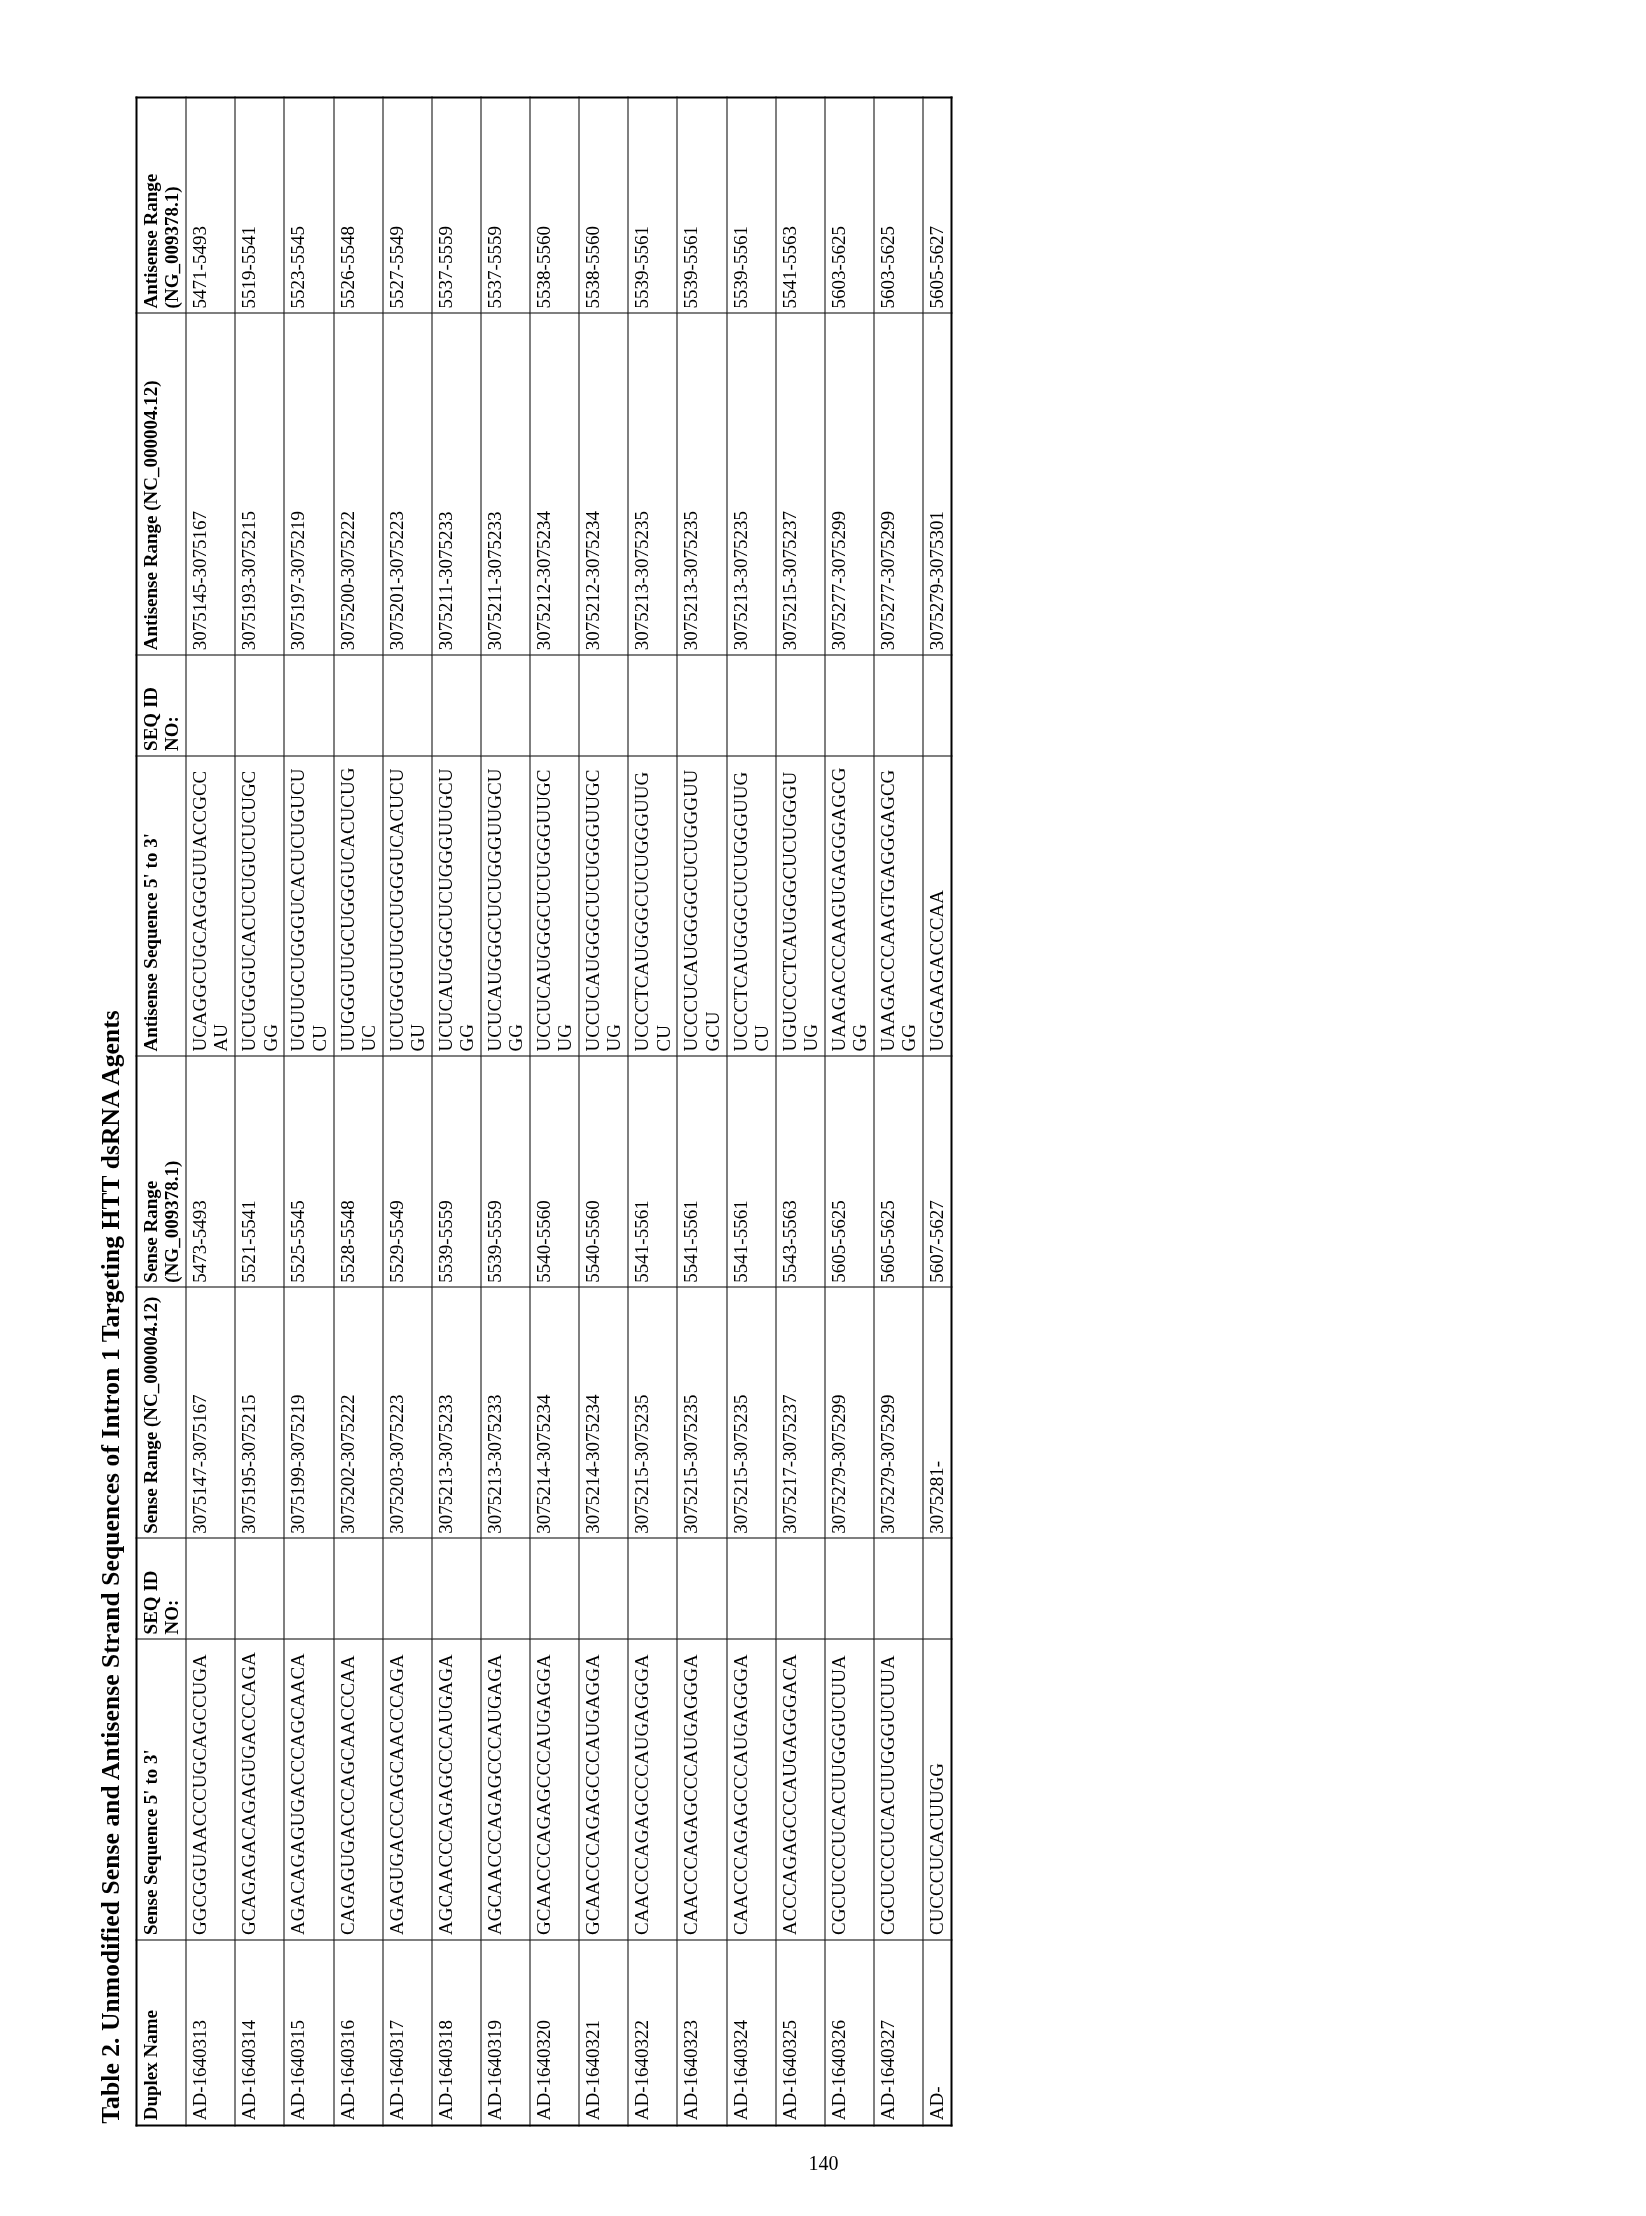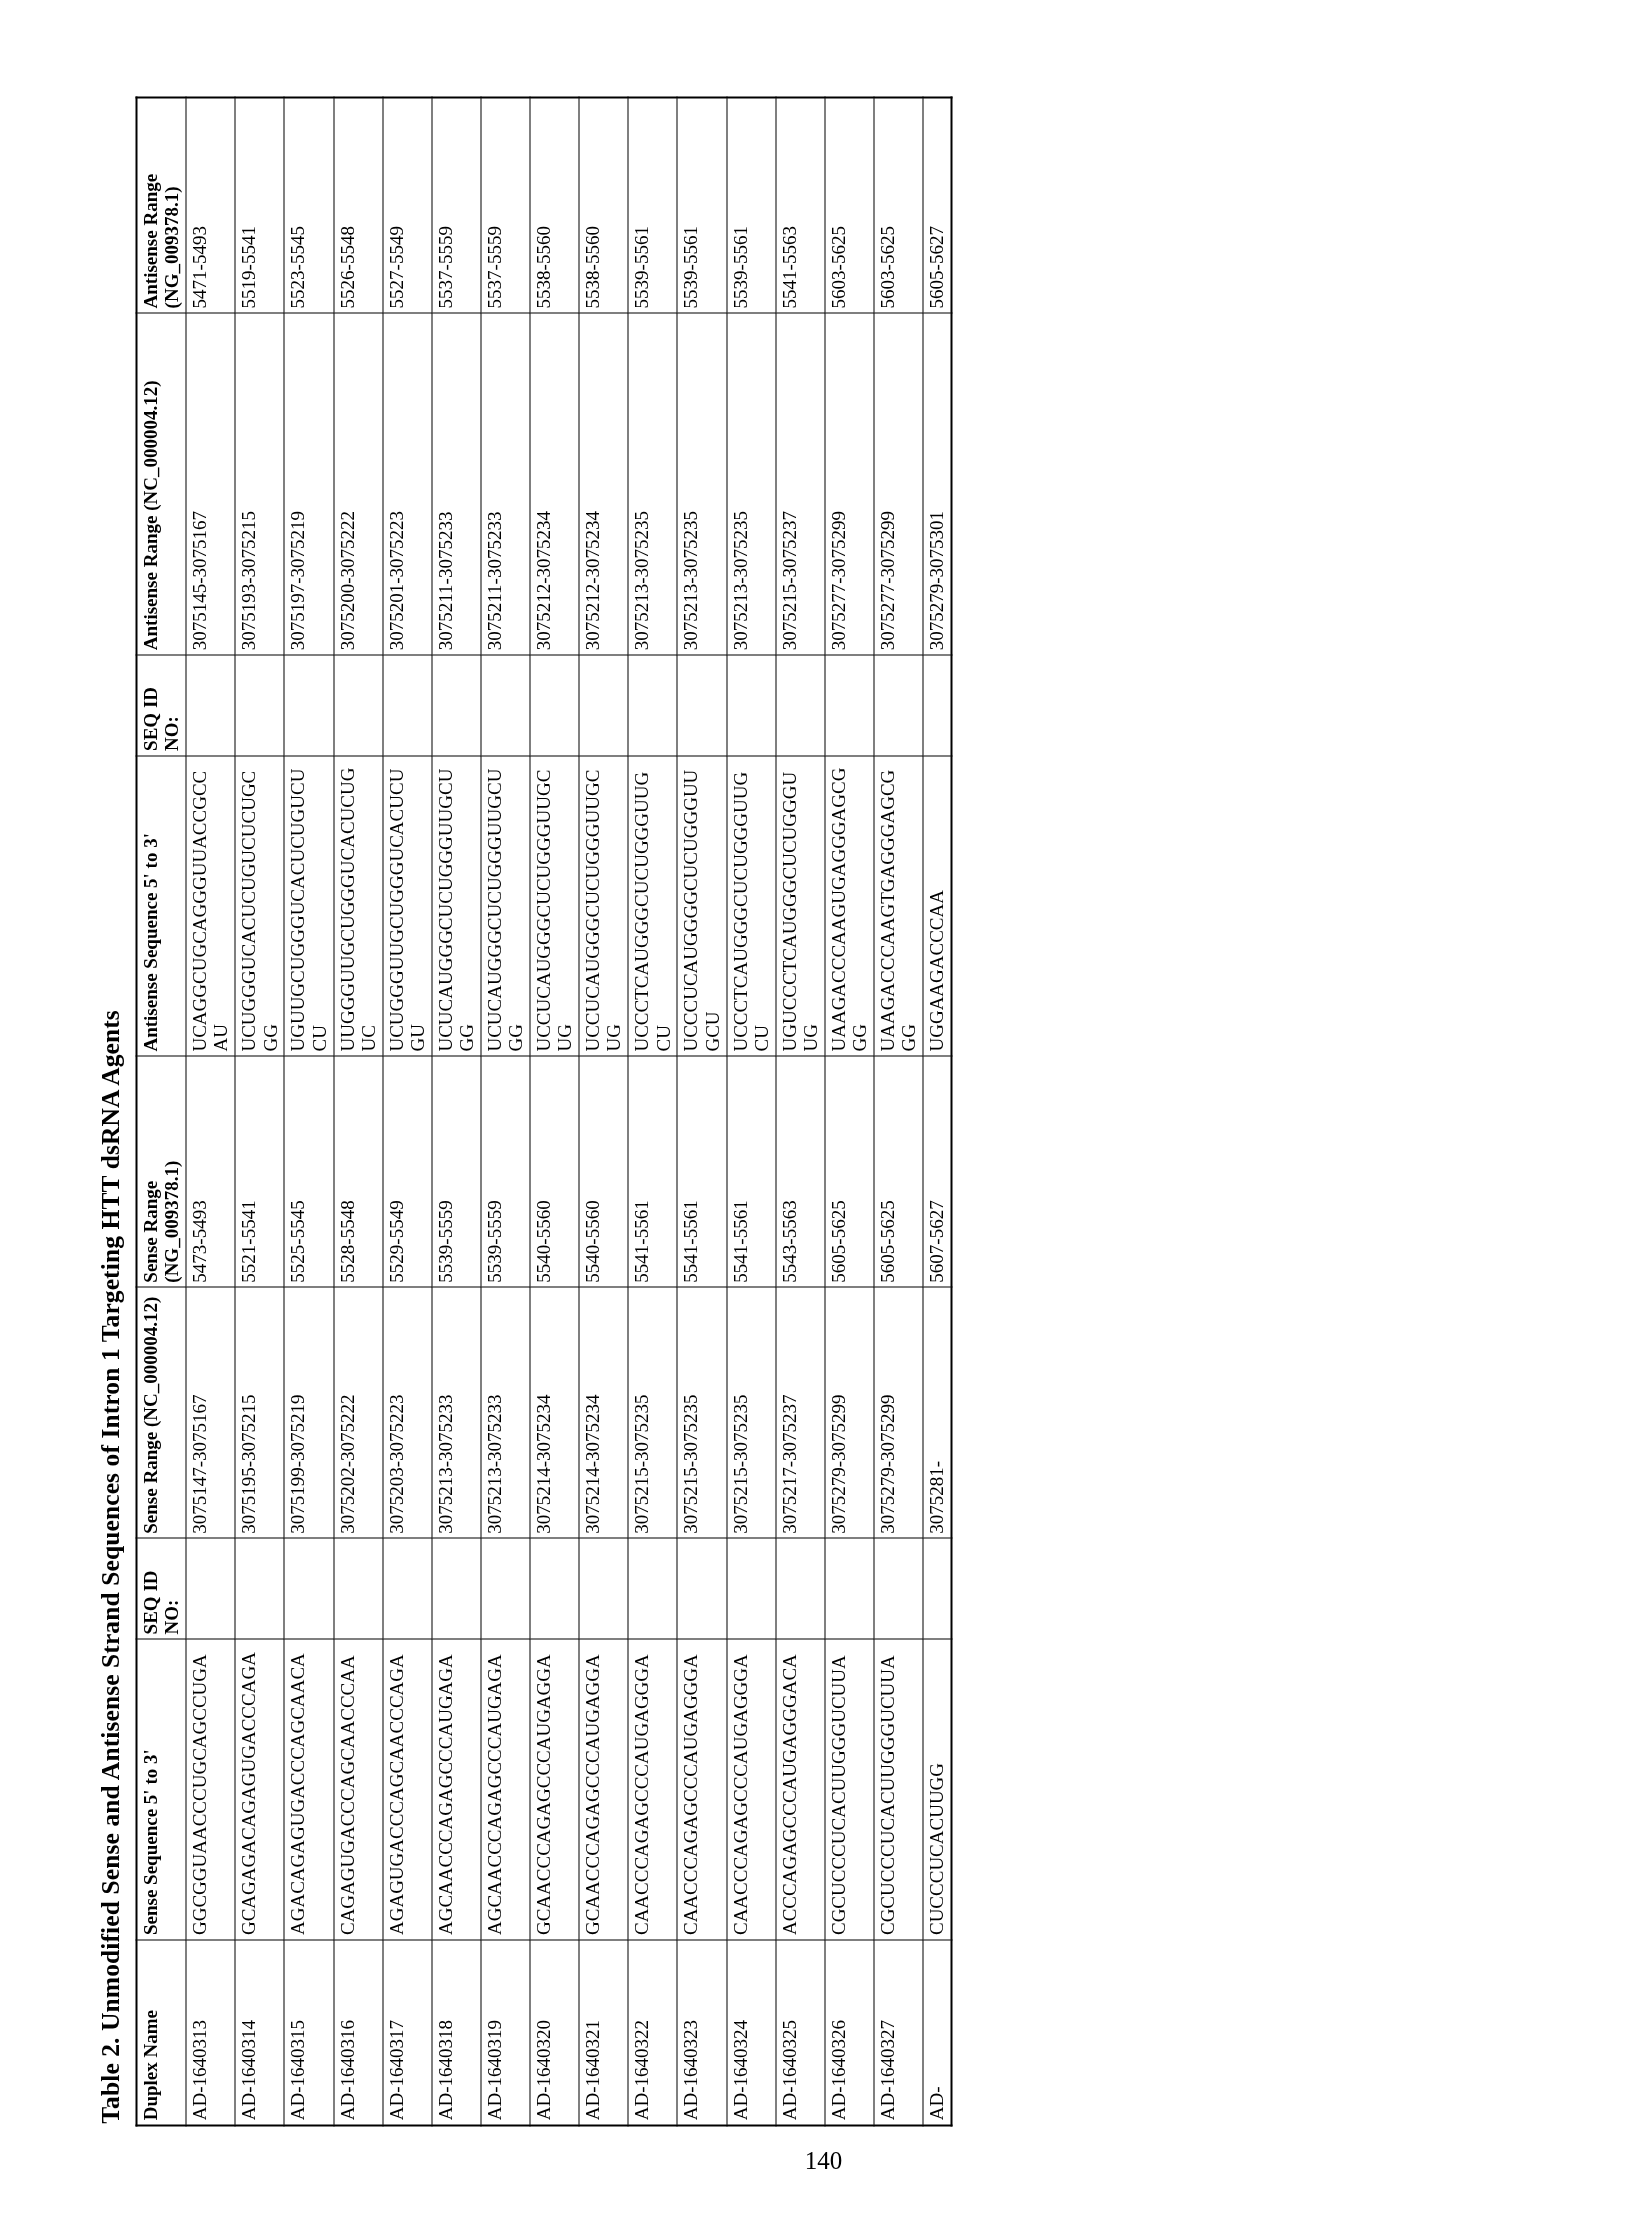--- a/index.html
+++ b/index.html
@@ -77,21 +77,21 @@
   col.c-seqid2   { width: 71px; }
   col.c-anti-nc  { width: 241px; }
   col.c-anti-ng  { width: 152px; }
 
   .page-number {
     position: absolute;
     left: 0;
     right: 0;
     bottom: 41px;
     text-align: center;
-    font-size: 25px;
+    font-size: 20px;
     font-family: "Liberation Serif", "DejaVu Serif", serif;
   }
 </style>
 </head>
 <body>
 
 <div id="rotated-page">
 
   <div class="table-title">Table 2. Unmodified Sense and Antisense Strand Sequences of Intron 1 Targeting HTT dsRNA Agents</div>
 

